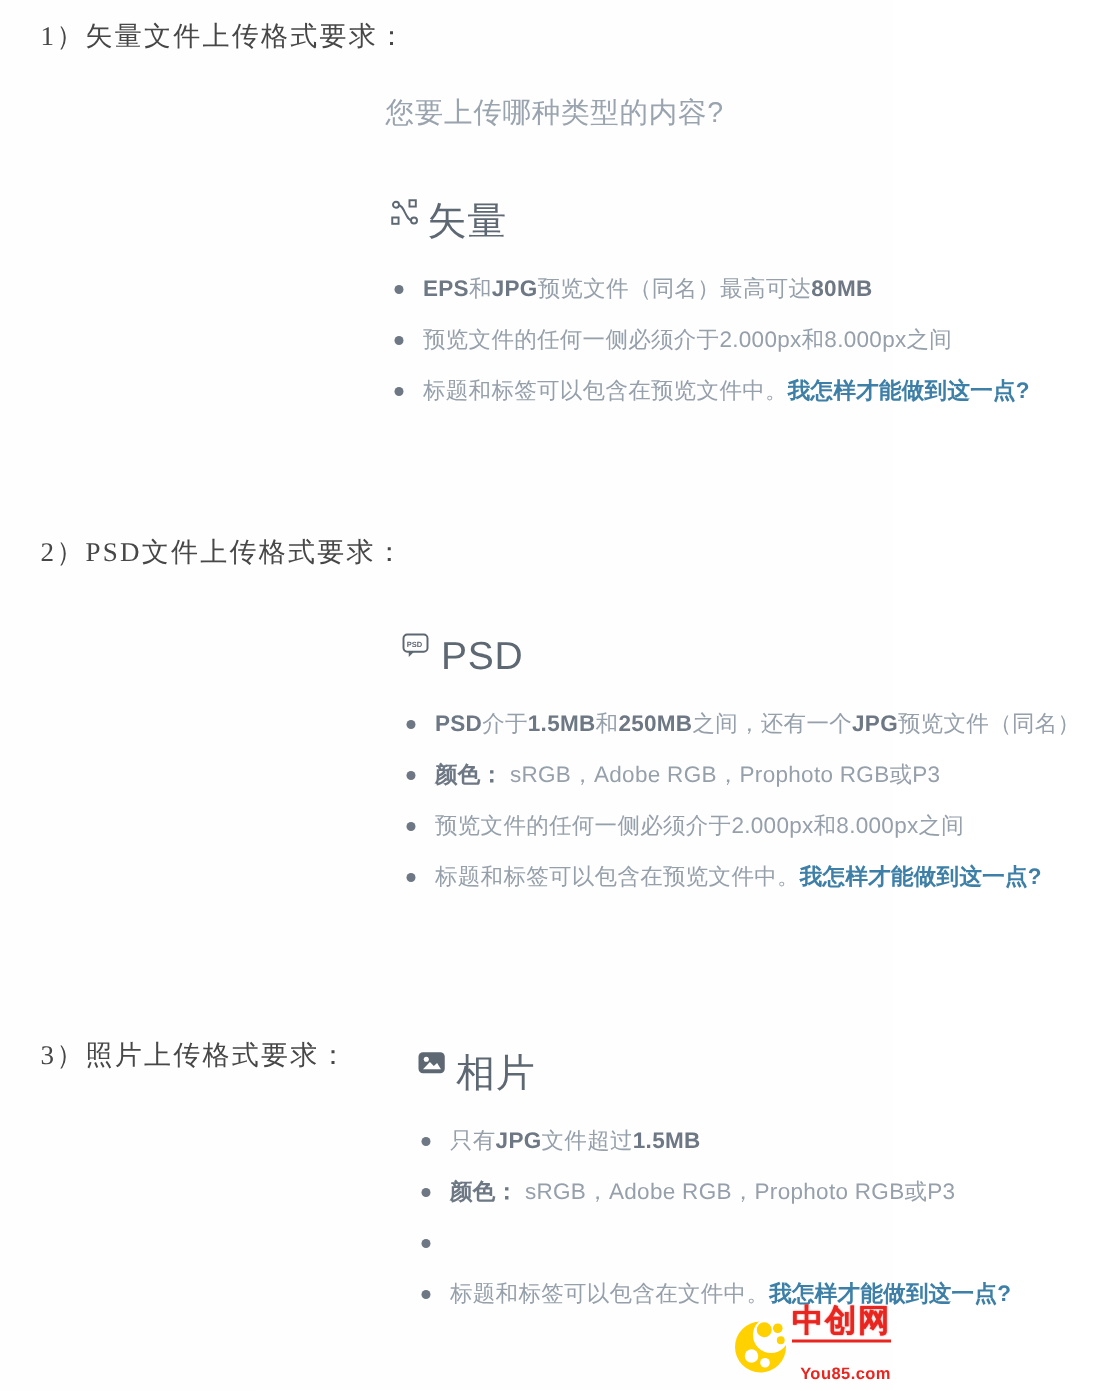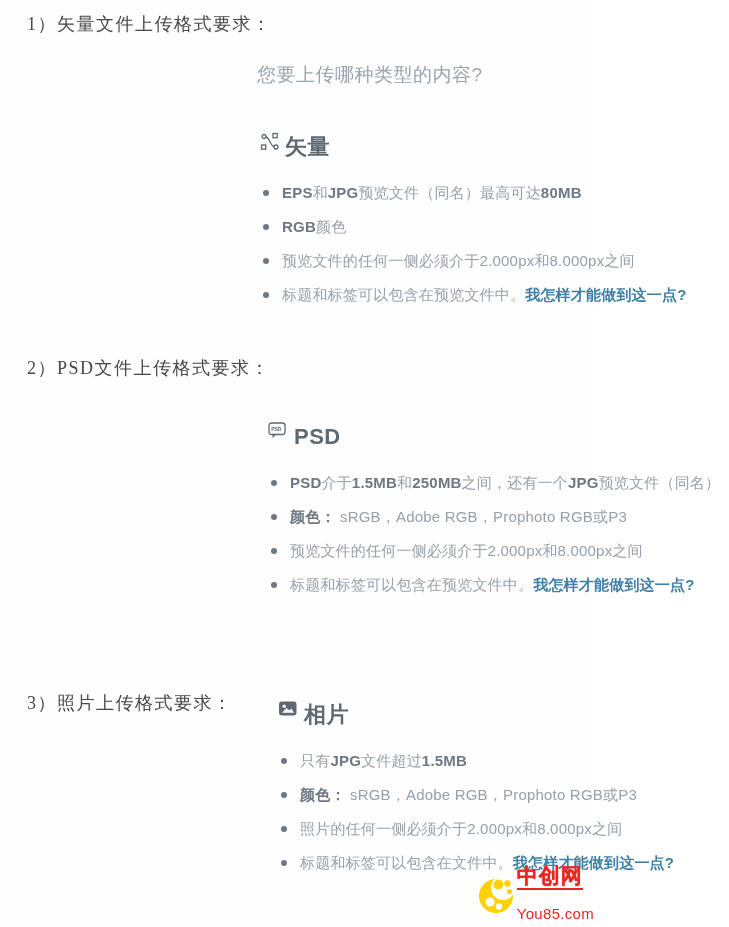--- a/index.html
+++ b/index.html
@@ -37,21 +37,21 @@
   }
 
   .card{position:absolute;width:460px;}
   #card-0{left:260px;top:134px;}
   #card-1{left:268px;top:424px;}
   #card-2{left:278px;top:702px;}
 
   .card-title-row{display:flex;align-items:flex-start;height:32px;}
   .card-icon{flex:0 0 auto;margin-right:5px;margin-top:-2px;line-height:0;}
   .card-title{
-    font-size:22px;font-weight:700;color:var(--title-gray);
+    font-size:26px;font-weight:400;color:var(--title-gray);
     letter-spacing:.5px;line-height:26px;
   }
 
   .req-list{list-style:none;margin-top:16px;}
   .req-list li{
     display:flex;align-items:flex-start;
     margin-bottom:13px;min-height:21px;
   }
   .dot{
     flex:0 0 auto;width:6px;height:6px;border-radius:50%;
@@ -74,21 +74,21 @@
   .wm-text{display:flex;flex-direction:column;align-items:flex-start;}
   .wm-name{
     font-size:21px;font-weight:900;color:var(--brand-red);
     letter-spacing:1px;line-height:22px;
     text-shadow:0 0 1px var(--brand-red);
     border-bottom:2px solid var(--brand-red);
     padding-bottom:1px;
     text-align:center;
   }
   .wm-domain{
-    font-size:15px;font-weight:400;color:var(--brand-red);
+    font-size:11px;font-weight:700;color:var(--brand-red);
     align-self:flex-end;margin-top:15px;letter-spacing:.3px;
   }
 </style>
 </head>
 <body>
 
 <div class="page">
 
   <h2 class="num-heading" id="sec1-heading">1）矢量文件上传格式要求：</h2>
 
@@ -107,24 +107,20 @@
       </span>
       <span class="card-title">矢量</span>
     </div>
     <ul class="req-list">
         <li>
           <span class="dot"></span>
           <span class="txt"><span class="bold">EPS</span><span>和</span><span class="bold">JPG</span><span>预览文件（同名）最高可达</span><span class="bold">80MB</span></span>
         </li>
         <li>
           <span class="dot"></span>
-          <span class="txt"><span class="bold">RGB</span><span>颜色</span></span>
-        </li>
-        <li>
-          <span class="dot"></span>
           <span class="txt"><span>预览文件的任何一侧必须介于2.000px和8.000px之间</span></span>
         </li>
         <li>
           <span class="dot"></span>
           <span class="txt"><span>标题和标签可以包含在预览文件中。</span><a href="#" class="link">我怎样才能做到这一点?</a></span>
         </li>
       </ul>
   </section>
 
   <h2 class="num-heading" id="sec2-heading">2）PSD文件上传格式要求：</h2>
@@ -177,21 +173,20 @@
         <li>
           <span class="dot"></span>
           <span class="txt"><span>只有</span><span class="bold">JPG</span><span>文件超过</span><span class="bold">1.5MB</span></span>
         </li>
         <li>
           <span class="dot"></span>
           <span class="txt"><span class="bold">颜色：</span><span> sRGB，Adobe RGB，Prophoto RGB或P3</span></span>
         </li>
         <li>
           <span class="dot"></span>
-          <span class="txt"><span>照片的任何一侧必须介于2.000px和8.000px之间</span></span>
         </li>
         <li>
           <span class="dot"></span>
           <span class="txt"><span>标题和标签可以包含在文件中。</span><a href="#" class="link">我怎样才能做到这一点?</a></span>
         </li>
       </ul>
   </section>
 
   <div class="watermark">
     <span class="reel">

